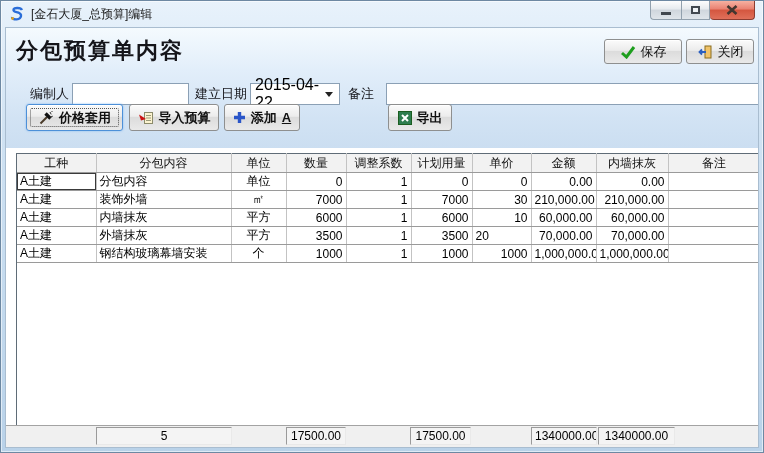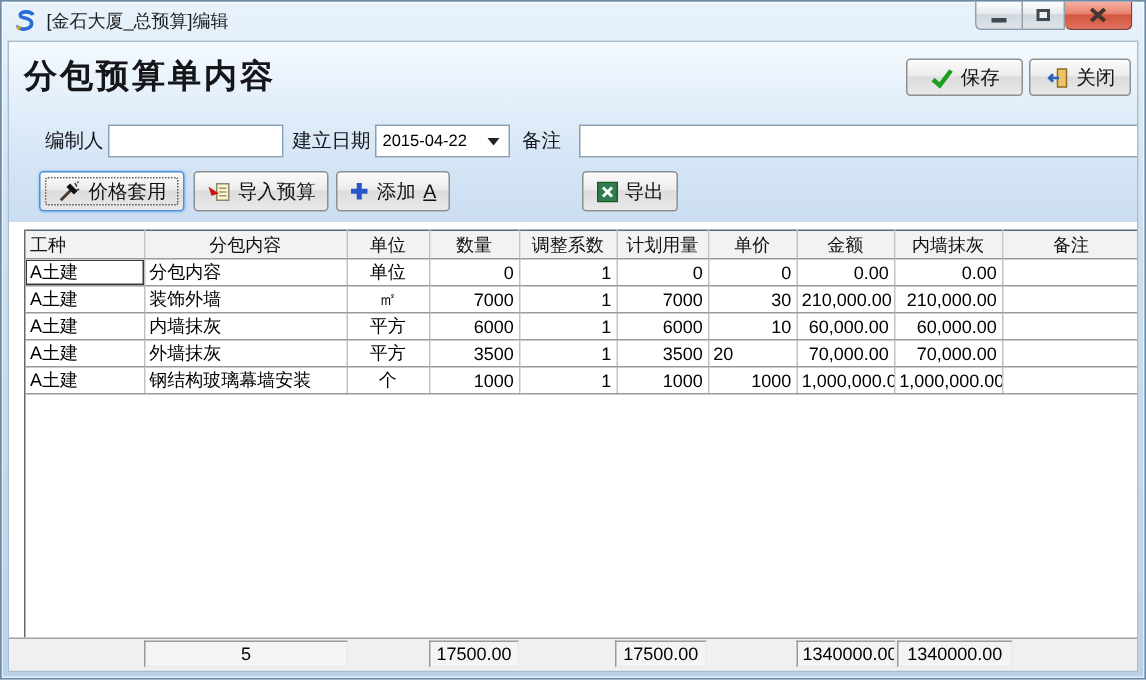--- a/index.html
+++ b/index.html
@@ -35,25 +35,25 @@
   .btn.focused{border:1px solid #4d90d8;box-shadow:0 0 2px #7fb6ef,inset 0 1px 0 #fff;}
   .btn.focused .focus-rect{position:absolute;inset:3px;border:1px dotted #555;border-radius:2px;pointer-events:none;}
   .hdr-btn{position:absolute;top:11px;height:25px;}
   .save-btn{right:76px;width:78px;}
   .close-btn{right:4px;width:68px;}
   
   .form-label{position:absolute;top:55px;height:22px;line-height:22px;font-size:13px;color:#15151a;}
   .tb{position:absolute;top:55px;height:22px;box-sizing:border-box;border:1px solid #8ba0b5;
     background:#fff;font-size:12px;font-family:inherit;padding:0 3px;outline:none;}
   .combo{position:absolute;top:55px;height:22px;box-sizing:border-box;border:1px solid #8ba0b5;
-    background:#fff;display:flex;align-items:center;font-size:11px;padding-left:4px;cursor:default;}
+    background:#fff;display:flex;align-items:center;font-size:16px;padding-left:4px;cursor:default;}
   .combo .arrow{margin-left:auto;margin-right:6px;width:0;height:0;
     border-left:4px solid transparent;border-right:4px solid transparent;border-top:5px solid #222;}
   
-  .tb-btn{position:absolute;top:86px;height:27px;}
+  .tb-btn{position:absolute;top:76px;height:27px;font-weight:bold;}
   
   .grid-region{position:absolute;left:10px;top:125px;width:744px;bottom:22px;
     border-left:1px solid #5f6c77;background:#fff;}
   table.grid{border-collapse:collapse;table-layout:fixed;width:743px;font-size:12px;}
   table.grid th{box-sizing:border-box;height:19px;background:#f2f2f2;font-weight:normal;color:#111;
     border-right:1px solid #c3c3c3;border-bottom:1px solid #9a9a9a;border-top:1px solid #5f6c77;
     padding:0 3px;overflow:hidden;white-space:nowrap;}
   table.grid td{box-sizing:border-box;height:18px;background:#fff;color:#000;
     border-right:1px solid #c3c3c3;border-bottom:1px solid #9a9a9a;
     padding:0 3px;overflow:hidden;white-space:nowrap;}
@@ -180,21 +180,21 @@
             <col style="width: 60px;">
             <col style="width: 65px;">
             <col style="width: 61px;">
             <col style="width: 59px;">
             <col style="width: 65px;">
             <col style="width: 72px;">
             <col style="width: 92px;">
           </colgroup>
         <thead>
             <tr id="grid-head">
-              <th style="text-align: left;">工种</th>
+              <th style="text-align: center;">工种</th>
               <th style="text-align: center;">分包内容</th>
               <th style="text-align: center;">单位</th>
               <th style="text-align: center;">数量</th>
               <th style="text-align: center;">调整系数</th>
               <th style="text-align: center;">计划用量</th>
               <th style="text-align: center;">单价</th>
               <th style="text-align: center;">金额</th>
               <th style="text-align: center;">内墙抹灰</th>
               <th style="text-align: center;">备注</th>
             </tr>

